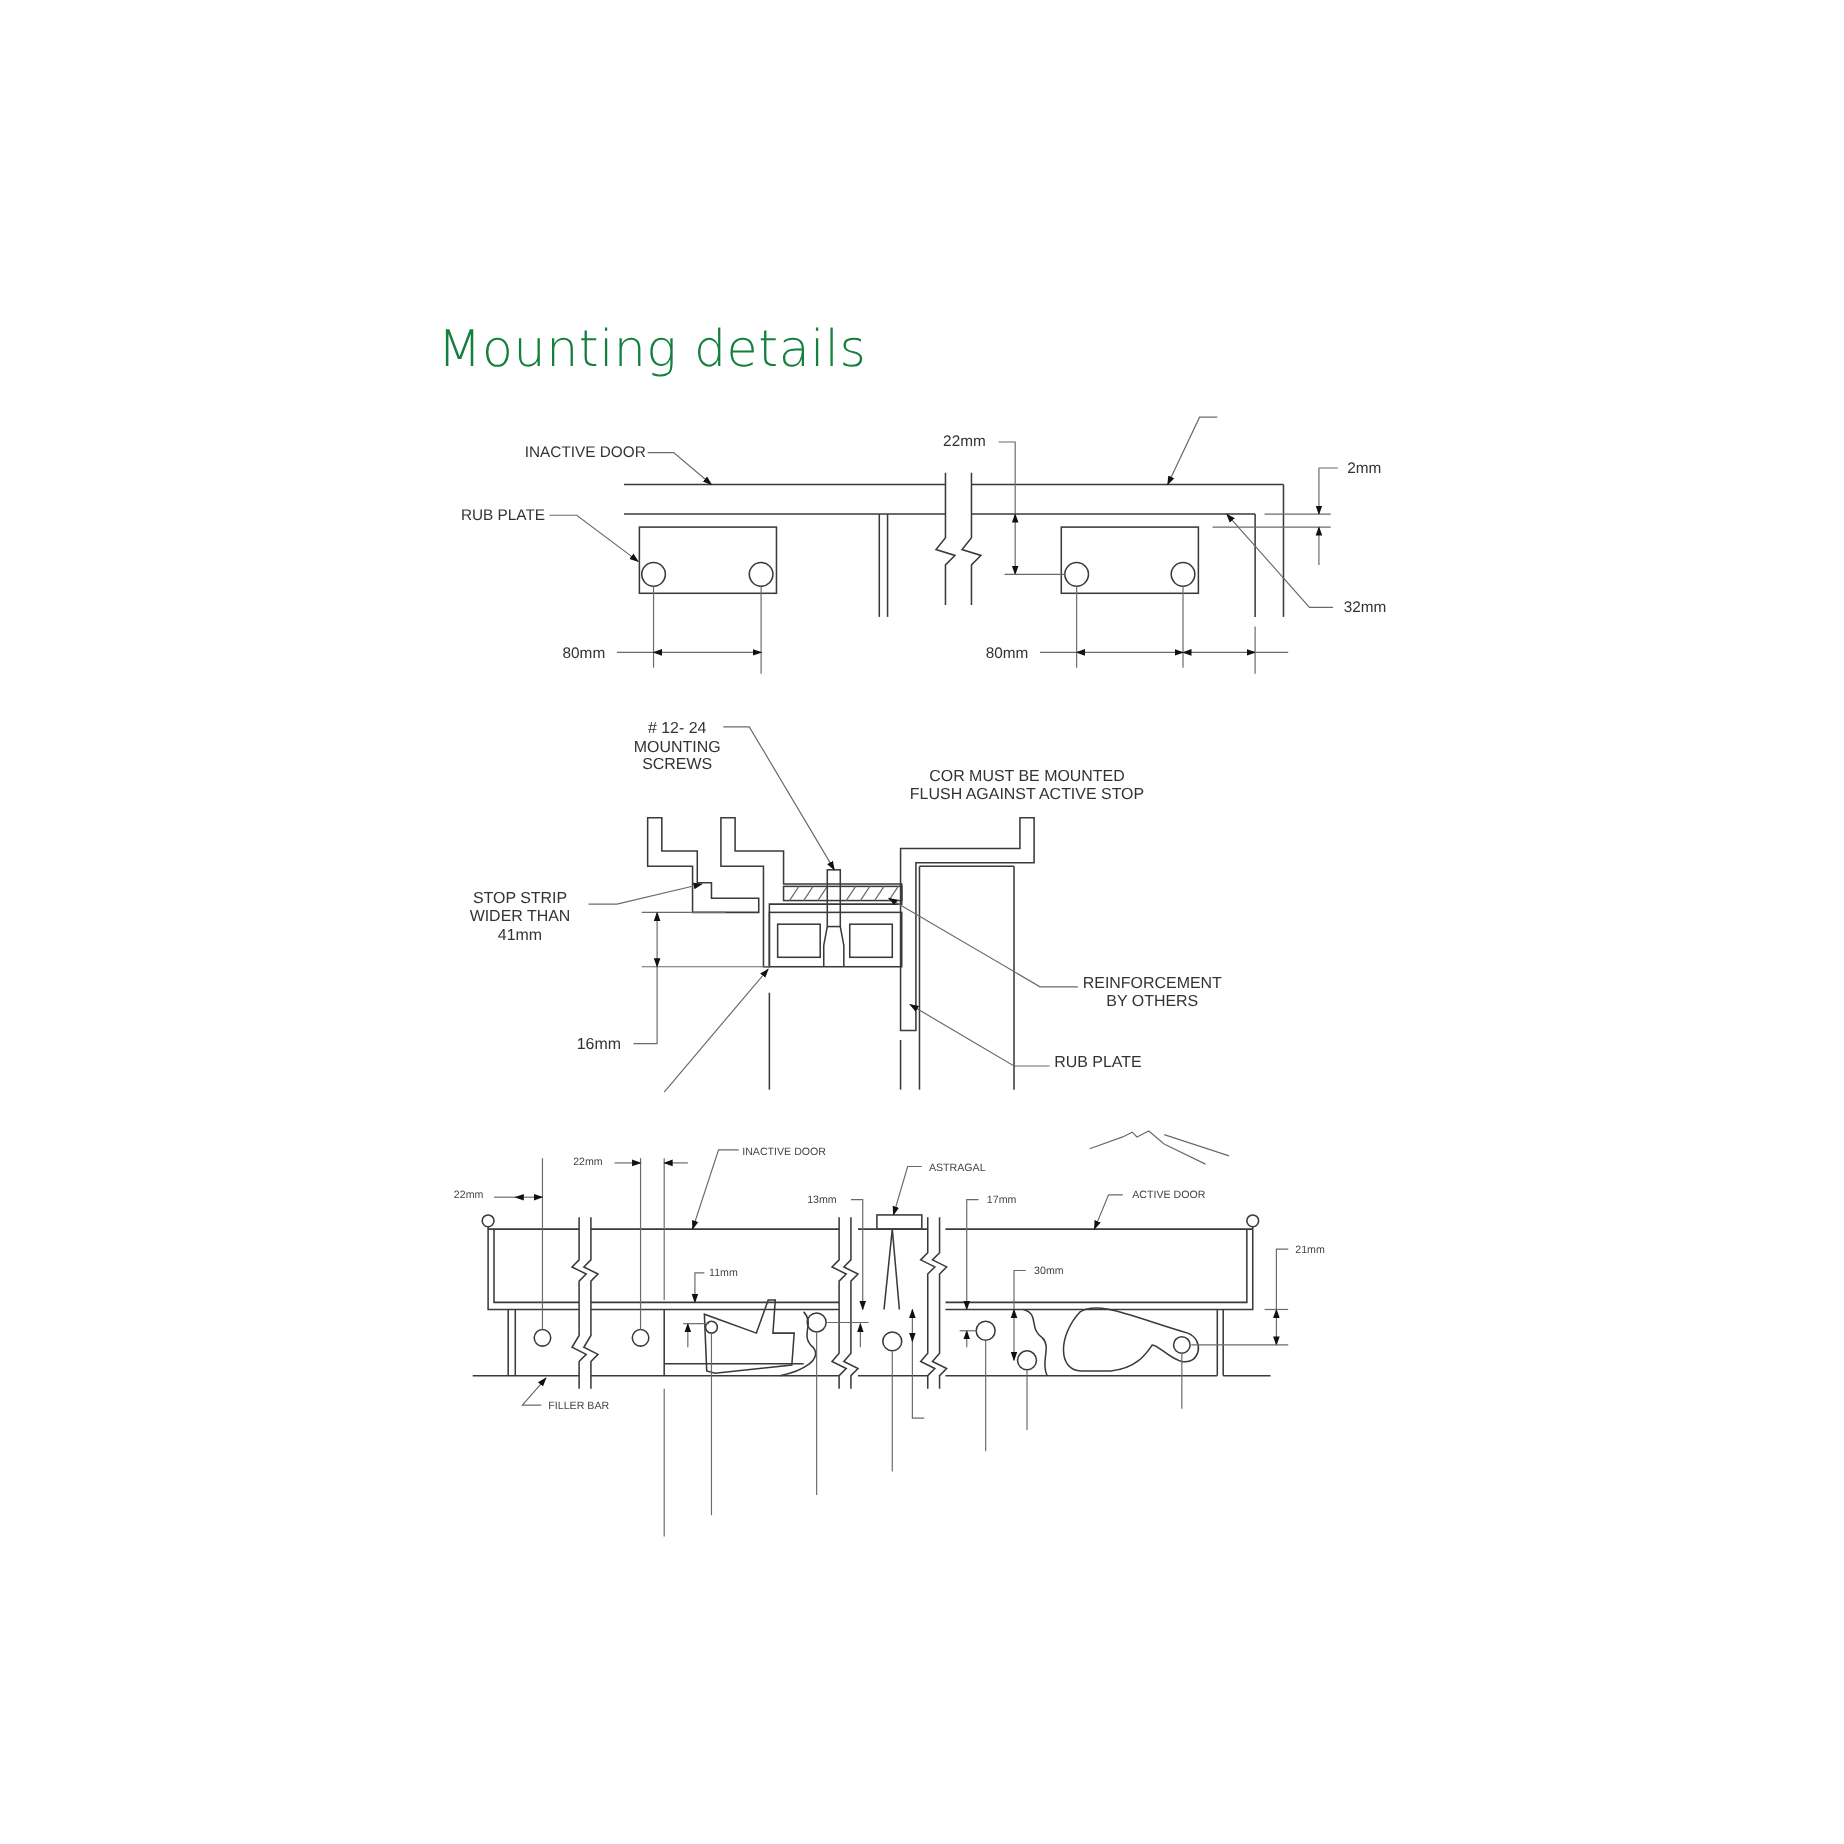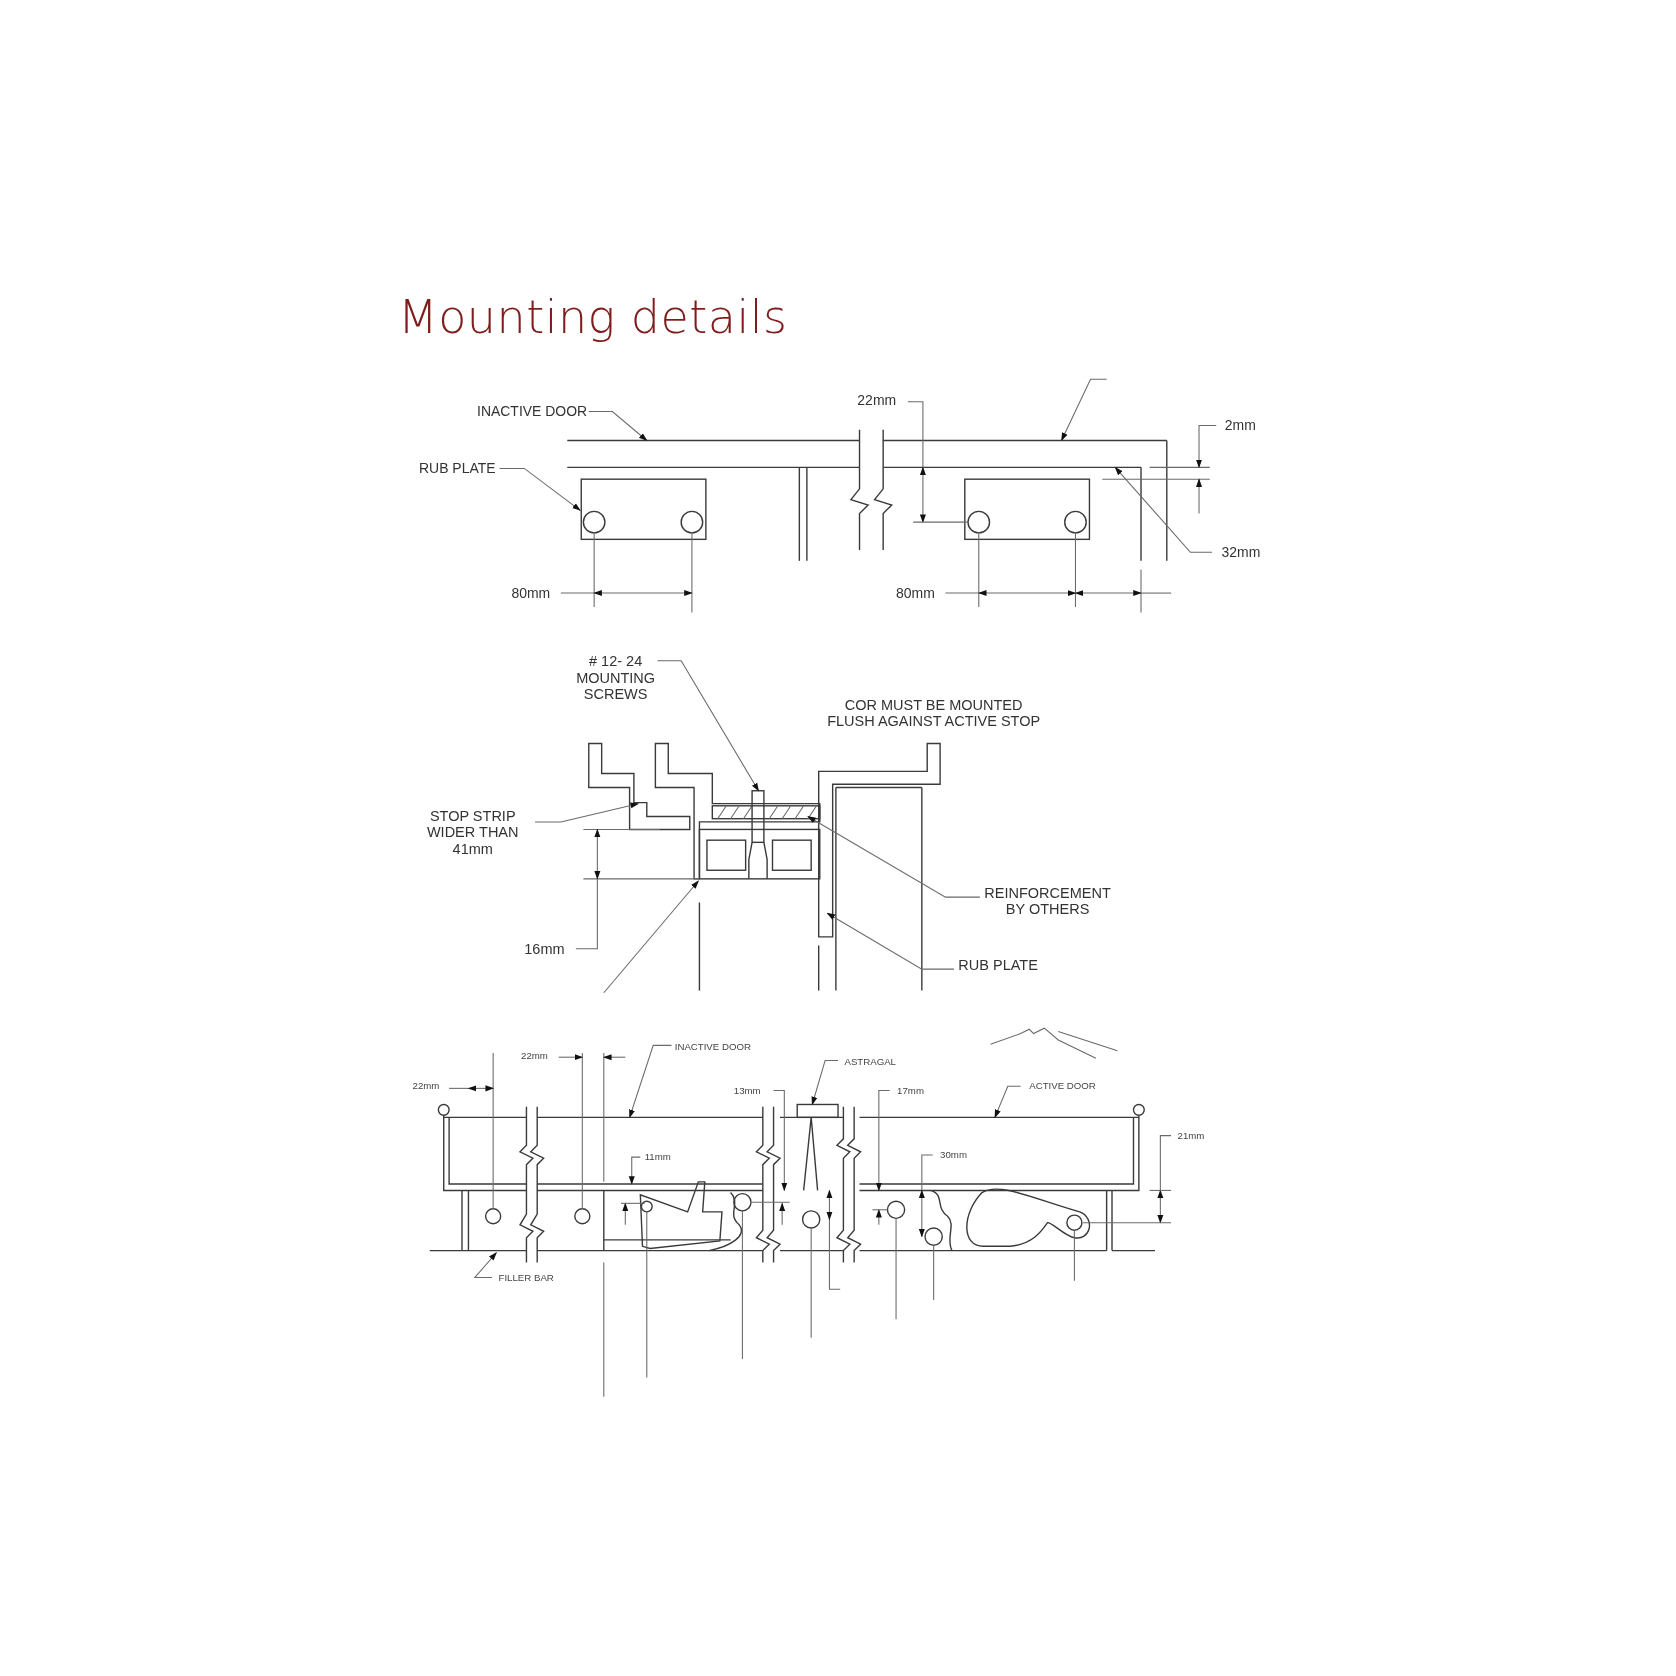--- a/index.html
+++ b/index.html
@@ -1,20 +1,20 @@
 <!DOCTYPE html>
 <html><head>
 <meta charset="utf-8">
 <style>
   html, body { margin: 0; padding: 0; background: #ffffff; }
   body { width: 1676px; height: 1676px; position: relative; overflow: hidden; }
   .page-title {
     position: absolute; left: 398px; top: 290px;
     font-family: "DejaVu Sans", sans-serif; font-weight: 300;
-    font-size: 46px; color: #7f1d1d; letter-spacing: 0.5px;
+    font-size: 46px; color: #15803d; letter-spacing: 0.5px;
   }
   svg.drawing { position: absolute; left: 0; top: 0; }
   .ln { stroke: #3a3a3a; stroke-width: 1.3; fill: none; }
   .lt { stroke: #6a6a6a; stroke-width: 1; fill: none; }
   .lbl { font-family: "Liberation Sans", sans-serif; font-size: 13px; fill: #333333; }
   .lbl-sm { font-family: "Liberation Sans", sans-serif; font-size: 9px; fill: #444444; }
   .lbl-md { font-family: "Liberation Sans", sans-serif; font-size: 13.5px; fill: #333333; }
 </style>
 </head>
 <body>

